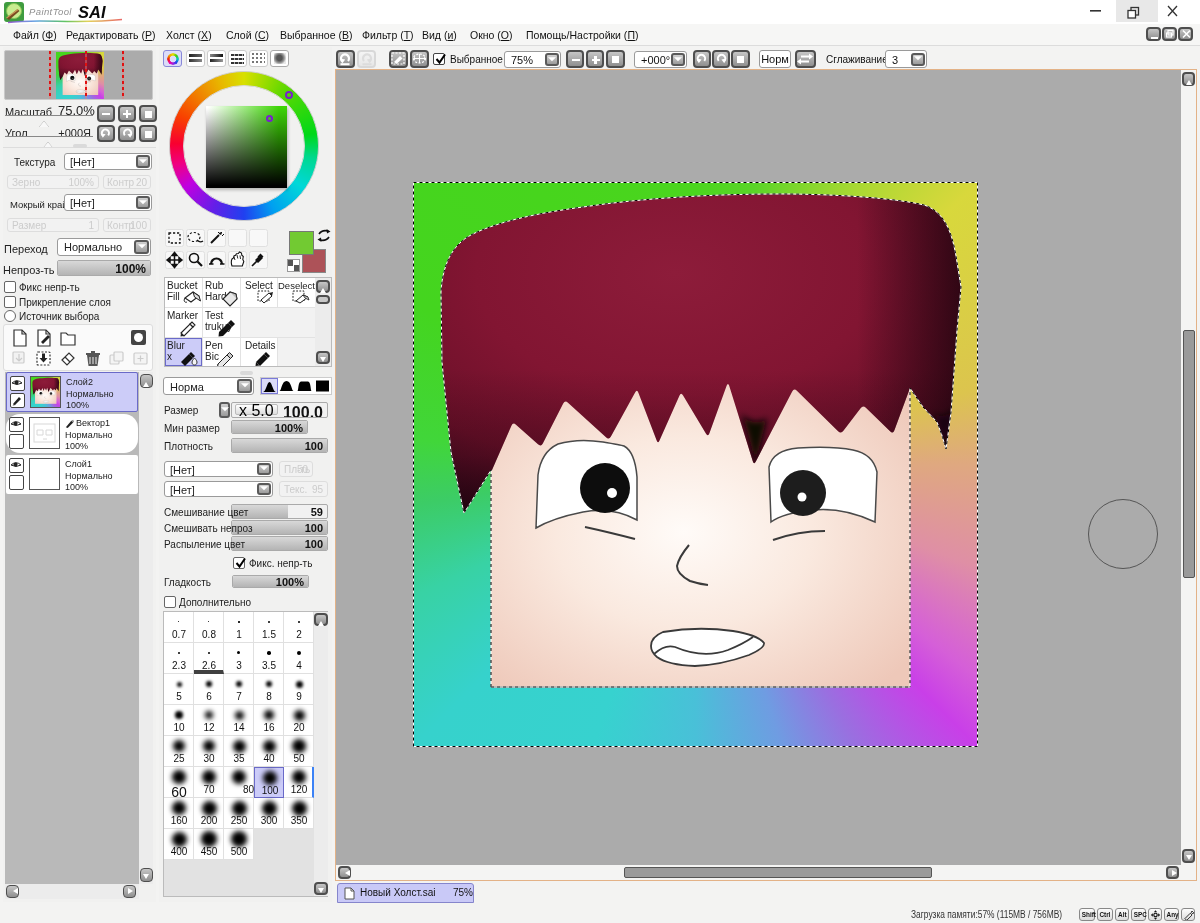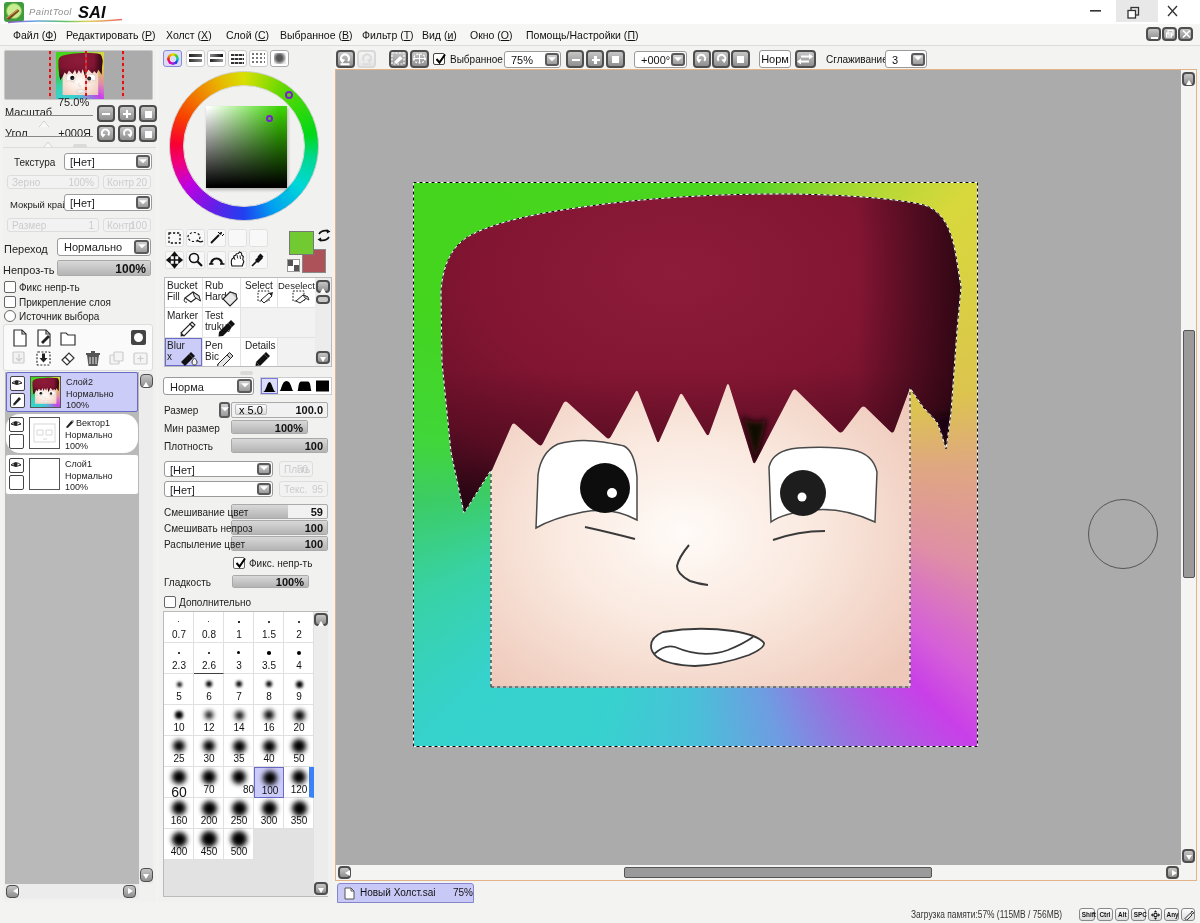--- a/index.html
+++ b/index.html
@@ -104,21 +104,21 @@
       <div class="abs rainbow" style="left:51px;top:1px;width:48px;height:48px"></div>
       <svg class="abs" style="left:51px;top:1px" width="48" height="48" viewBox="0 0 565 565">
           <use href="#artwork"></use>
         </svg>
       <div class="abs" style="left:44px;top:0;width:1.5px;height:50px;background:repeating-linear-gradient(#e01010 0 3px,rgba(240,120,120,0.45) 3px 6px)"></div>
       <div class="abs" style="left:80px;top:0;width:1.5px;height:50px;background:repeating-linear-gradient(#e01010 0 3px,rgba(240,120,120,0.45) 3px 6px)"></div>
       <div class="abs" style="left:117px;top:0;width:1.5px;height:50px;background:repeating-linear-gradient(#e01010 0 3px,rgba(240,120,120,0.45) 3px 6px)"></div>
     </div>
 
     <span class="lbl" style="left:2px;top:59px;font-size:11px">Масштаб</span>
-    <span class="lbl" style="left:55px;top:49px;width:33px;text-align:left;font-size:11px">75.0%</span>
+    <span class="lbl" style="left:55px;top:56px;width:33px;text-align:left;font-size:13px">75.0%</span>
     <div class="abs" style="left:2px;top:68px;width:88px;height:1px;background:#888"></div>
     <div class="abs" style="left:36px;top:69px;width:0;height:0;border:5px solid transparent;border-bottom:6px solid #f8f8f8;filter:drop-shadow(0 0 0.5px #555)"></div>
     <span class="lbl" style="left:2px;top:80px;font-size:11px">Угол</span>
     <span class="lbl" style="left:55px;top:80px;width:33px;text-align:right;font-size:11px">+000Я</span>
     <div class="abs" style="left:2px;top:89px;width:88px;height:1px;background:#888"></div>
     <div class="abs" style="left:40px;top:90px;width:0;height:0;border:5px solid transparent;border-bottom:6px solid #f8f8f8;filter:drop-shadow(0 0 0.5px #555)"></div>
     <div class="btn" style="left:94px;top:58px;width:18px;height:17px">
         <div class="abs" style="left:3px;top:5.5px;width:8px;height:2px;background:#fff"></div>
       </div>
     <div class="btn" style="left:115px;top:58px;width:18px;height:17px">
@@ -474,21 +474,21 @@
         </svg></div>
     <div class="abs" style="left:138px;top:331px;width:17px;height:16px"><svg width="15" height="14">
           <path d="M0.5 13 C1.5 13 1 3.5 4 3.5 L11 3.5 C14 3.5 13.5 13 14.5 13 Z" fill="#000"></path>
         </svg></div>
     <div class="abs" style="left:156px;top:331px;width:17px;height:16px"><svg width="15" height="14">
           <rect x="1" y="2.5" width="13" height="11" fill="#000"></rect>
         </svg></div>
 
     <span class="lbl" style="left:5px;top:358px;font-size:10px">Размер</span>
     <div class="ddarr" style="left:60px;top:355px;width:11px;height:16px"></div>
-    <div class="bar" style="left:72px;top:355px;width:97px;height:16px;font-size:11px">
+    <div class="bar" style="left:72px;top:355px;width:97px;height:16px;font-size:16px">
         <span class="abs" style="left:3px;top:1px;border:1px solid #bbb;border-radius:2px;background:linear-gradient(#fff,#ddd);padding:0 3px;height:11px;line-height:11px">x 5.0</span>
         <span class="val">100.0</span>
       </div>
     <span class="lbl" style="left:5px;top:376px;font-size:10px">Мин размер</span>
     <div class="bar" style="left:72px;top:373px;width:77px;height:14px;font-size:11px">
         <div class="fill" style="width:100%"></div>
         <span class="val">100%</span>
       </div>
     <span class="lbl" style="left:5px;top:394px;font-size:10px">Плотность</span>
     <div class="bar" style="left:72px;top:391px;width:97px;height:15px;font-size:11px">
@@ -558,21 +558,21 @@
             <span class="abs" style="left:0;top:17px;width:30px;text-align:center;font-size:10px;color:#111">1.5</span>
           </div>
           <div class="abs" style="left:120px;top:0px;width:30px;height:31px;background:#fff;border-right:1px solid #e0e0e0;border-bottom:1px solid #e0e0e0;">
             <i class="abs" style="left:13.5px;top:8.5px;width:2.5px;height:2.5px;border-radius:50%;background:#000;filter:blur(0.3px)"></i>
             <span class="abs" style="left:0;top:17px;width:30px;text-align:center;font-size:10px;color:#111">2</span>
           </div>
           <div class="abs" style="left:0px;top:31px;width:30px;height:31px;background:#fff;border-right:1px solid #e0e0e0;border-bottom:1px solid #e0e0e0;">
             <i class="abs" style="left:13.5px;top:8.5px;width:2.5px;height:2.5px;border-radius:50%;background:#000;filter:blur(0.3px)"></i>
             <span class="abs" style="left:0;top:17px;width:30px;text-align:center;font-size:10px;color:#111">2.3</span>
           </div>
-          <div class="abs" style="left:30px;top:31px;width:30px;height:31px;background:#fff;border-right:1px solid #e0e0e0;border-bottom:1px solid #404040;">
+          <div class="abs" style="left:30px;top:31px;width:30px;height:31px;background:#fff;border-right:1px solid #e0e0e0;border-bottom:4px solid #404040;">
             <i class="abs" style="left:13.5px;top:8.5px;width:2.5px;height:2.5px;border-radius:50%;background:#000;filter:blur(0.3px)"></i>
             <span class="abs" style="left:0;top:17px;width:30px;text-align:center;font-size:10px;color:#111">2.6</span>
           </div>
           <div class="abs" style="left:60px;top:31px;width:30px;height:31px;background:#fff;border-right:1px solid #e0e0e0;border-bottom:1px solid #e0e0e0;">
             <i class="abs" style="left:13.25px;top:8.25px;width:3px;height:3px;border-radius:50%;background:#000;filter:blur(0.4px)"></i>
             <span class="abs" style="left:0;top:17px;width:30px;text-align:center;font-size:10px;color:#111">3</span>
           </div>
           <div class="abs" style="left:90px;top:31px;width:30px;height:31px;background:#fff;border-right:1px solid #e0e0e0;border-bottom:1px solid #e0e0e0;">
             <i class="abs" style="left:13.0px;top:8.0px;width:3.5px;height:3.5px;border-radius:50%;background:#000;filter:blur(0.4px)"></i>
             <span class="abs" style="left:0;top:17px;width:30px;text-align:center;font-size:10px;color:#111">3.5</span>
@@ -650,21 +650,21 @@
             <span class="abs" style="left:0;top:17px;width:30px;text-align:center;font-size:10px;color:#111">70</span>
           </div>
           <div class="abs" style="left:60px;top:155px;width:30px;height:31px;background:#fff;border-right:1px solid #e0e0e0;border-bottom:1px solid #e0e0e0;">
             <i class="abs" style="left:8.0px;top:3.0px;width:14px;height:14px;border-radius:50%;background:#000;filter:blur(2.5px)"></i>
             <span class="abs" style="left:0;top:17px;width:30px;text-align:right;font-size:10px;color:#111">80</span>
           </div>
           <div class="abs" style="left:90px;top:155px;width:30px;height:31px;background:#ccccf8;border:1px solid #6a6ac8;">
             <i class="abs" style="left:8.0px;top:3.0px;width:14px;height:14px;border-radius:50%;background:#000;filter:blur(2.5px)"></i>
             <span class="abs" style="left:0;top:17px;width:30px;text-align:center;font-size:10px;color:#111">100</span>
           </div>
-          <div class="abs" style="left:120px;top:155px;width:30px;height:31px;background:#fff;border-right:5px solid #3b82f6;border-bottom:1px solid #e0e0e0;">
+          <div class="abs" style="left:120px;top:155px;width:30px;height:31px;background:#fff;border-right:2px solid #3b82f6;border-bottom:1px solid #e0e0e0;">
             <i class="abs" style="left:7.75px;top:2.75px;width:14.5px;height:14.5px;border-radius:50%;background:#000;filter:blur(2.5px)"></i>
             <span class="abs" style="left:0;top:17px;width:30px;text-align:center;font-size:10px;color:#111">120</span>
           </div>
           <div class="abs" style="left:0px;top:186px;width:30px;height:31px;background:#fff;border-right:1px solid #e0e0e0;border-bottom:1px solid #e0e0e0;">
             <i class="abs" style="left:7.75px;top:2.75px;width:14.5px;height:14.5px;border-radius:50%;background:#000;filter:blur(2.5px)"></i>
             <span class="abs" style="left:0;top:17px;width:30px;text-align:center;font-size:10px;color:#111">160</span>
           </div>
           <div class="abs" style="left:30px;top:186px;width:30px;height:31px;background:#fff;border-right:1px solid #e0e0e0;border-bottom:1px solid #e0e0e0;">
             <i class="abs" style="left:7.5px;top:2.5px;width:15px;height:15px;border-radius:50%;background:#000;filter:blur(2.5px)"></i>
             <span class="abs" style="left:0;top:17px;width:30px;text-align:center;font-size:10px;color:#111">200</span>

